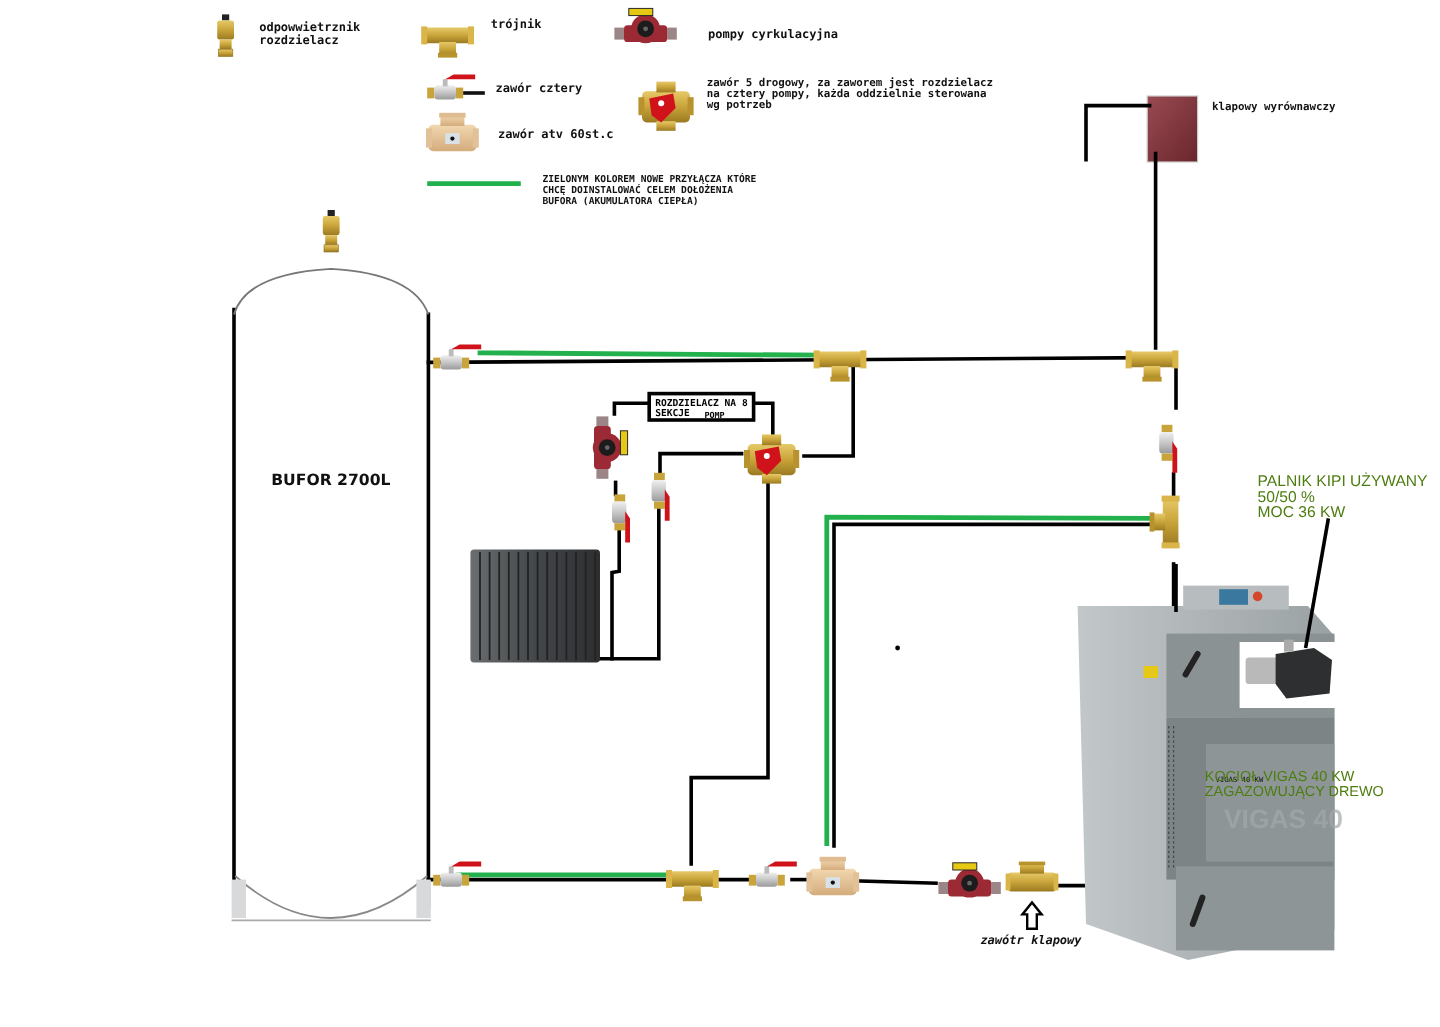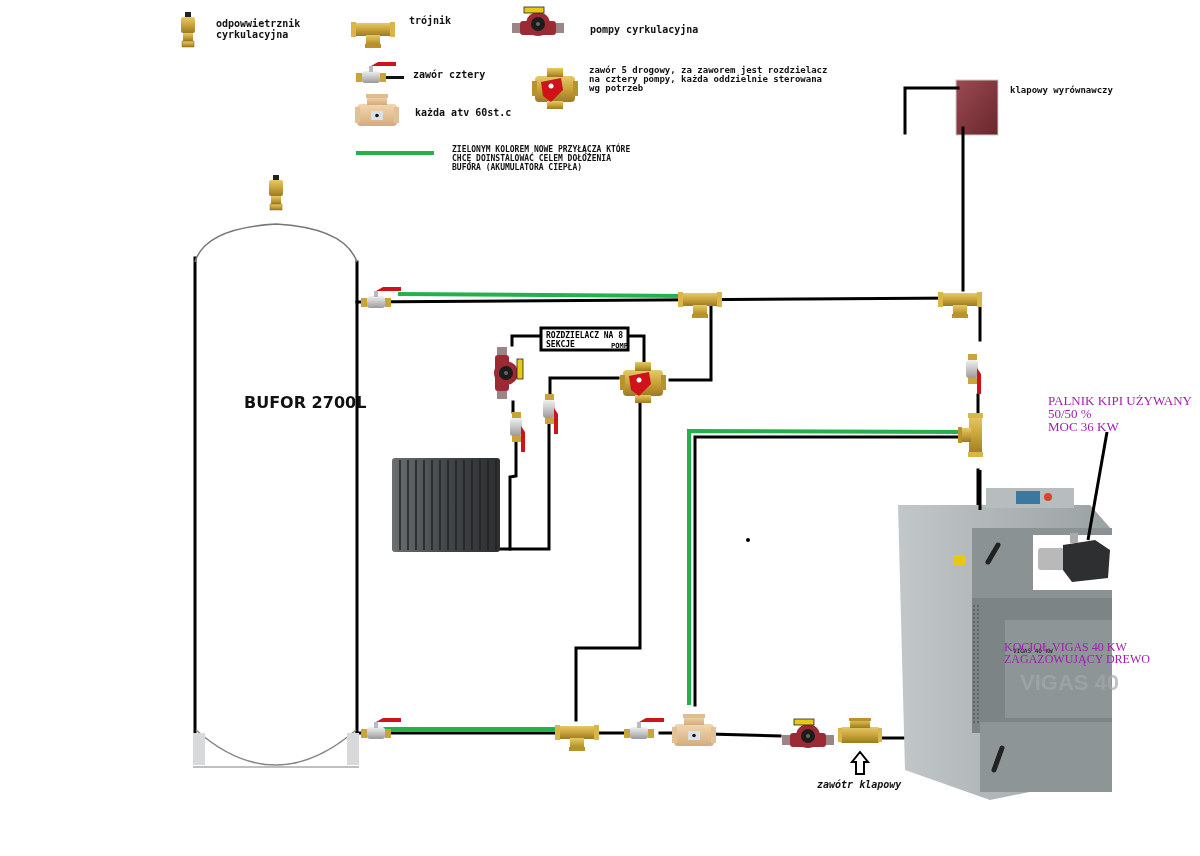--- a/index.html
+++ b/index.html
@@ -1,18 +1,18 @@
 <!DOCTYPE html>
 <html><head>
 <meta charset="utf-8">
 <style>
   html,body{margin:0;padding:0;background:#fff;}
   body{width:1200px;height:856px;position:relative;overflow:hidden;font-family:"DejaVu Sans Mono","Liberation Mono",monospace;}
   .lbl{position:absolute;font-size:10px;font-weight:bold;color:#111;line-height:11px;white-space:pre;}
-  .lbl-big{position:absolute;font-family:Liberation Serif, serif;font-size:13px;color:#a21caf;line-height:13px;white-space:pre;}
+  .lbl-big{position:absolute;font-family:Liberation Sans, sans-serif;font-size:13px;color:#4d7c0f;line-height:13px;white-space:pre;}
   .lbl-sans{position:absolute;font-family:"DejaVu Sans","Liberation Sans",sans-serif;font-size:11px;font-weight:bold;color:#111;}
   svg#diagram{position:absolute;left:0;top:0;}
   .box-label{position:absolute;font-size:10px;font-weight:bold;line-height:11px;white-space:pre;}
 </style>
 </head>
 <body>
 
 <svg id="diagram" width="1200" height="856" viewBox="0 0 1200 856">
   <defs>
     <linearGradient id="brassG" x1="0" y1="0" x2="0" y2="1">
@@ -282,38 +282,38 @@
     <rect x="1070" y="533" width="8" height="10" fill="#aaa"></rect>
     <text x="1020" y="690" font-family="Liberation Sans, sans-serif" font-size="22" font-weight="bold" fill="#a3a9ab" opacity="0.7">VIGAS 40</text>
   </g>
 
   <line x1="1107" y1="432" x2="1088" y2="540" stroke="#000" stroke-width="3"></line>
 
   <line x1="980" y1="470" x2="980" y2="510" stroke="#000" stroke-width="3"></line>
 </svg>
 
 <div class="lbl" style="left:216px;top:18px;">odpowwietrznik
-cyrkulacyjna</div>
+rozdzielacz</div>
 <div class="lbl" style="left:409px;top:15px;">trójnik</div>
 <div class="lbl" style="left:413px;top:69px;">zawór cztery</div>
-<div class="lbl" style="left:415px;top:107px;">każda atv 60st.c</div>
+<div class="lbl" style="left:415px;top:107px;">zawór atv 60st.c</div>
 <div class="lbl" style="left:452px;top:145px;font-size:8px;line-height:9px;">ZIELONYM KOLOREM NOWE PRZYŁĄCZA KTÓRE
 CHCĘ DOINSTALOWAĆ CELEM DOŁOŻENIA
 BUFORA (AKUMULATORA CIEPŁA)</div>
 <div class="lbl" style="left:590px;top:24px;">pompy cyrkulacyjna</div>
 <div class="lbl" style="left:589px;top:66px;font-size:9px;line-height:9px;">zawór 5 drogowy, za zaworem jest rozdzielacz
 na cztery pompy, każda oddzielnie sterowana
 wg potrzeb</div>
 <div class="lbl" style="left:1010px;top:85px;font-size:9px;">klapowy wyrównawczy</div>
 
-<div class="lbl-sans" style="left:226px;top:393px;font-size:16px;margin-left:18px;">BUFOR 2700L</div>
+<div class="lbl-sans" style="left:226px;top:393px;font-size:13px;">BUFOR 2700L</div>
 
 <div class="box-label" style="left:546px;top:331px;font-size:8px;line-height:9px;">ROZDZIELACZ NA 8</div>
 <div class="box-label" style="left:546px;top:340px;font-size:8px;line-height:9px;">SEKCJE</div>
-<div class="box-label" style="left:587px;top:342px;font-size:7px;line-height:8px;margin-left:24px;">POMP</div>
+<div class="box-label" style="left:587px;top:342px;font-size:7px;line-height:8px;">POMP</div>
 
 <div class="lbl-big" style="left:1048px;top:394px;">PALNIK KIPI UŻYWANY
 50/50 %
 MOC 36 KW</div>
 
 <div class="lbl" style="left:1013px;top:648px;font-size:6px;line-height:6px;font-weight:normal;">VIGAS 40 KW</div>
 <div class="lbl-big" style="left:1004px;top:641px;font-size:12px;line-height:12px;">KOCIOŁ VIGAS 40 KW
 ZAGAZOWUJĄCY DREWO</div>
 
 <div class="lbl" style="left:817px;top:779px;font-style:italic;">zawótr klapowy</div>

